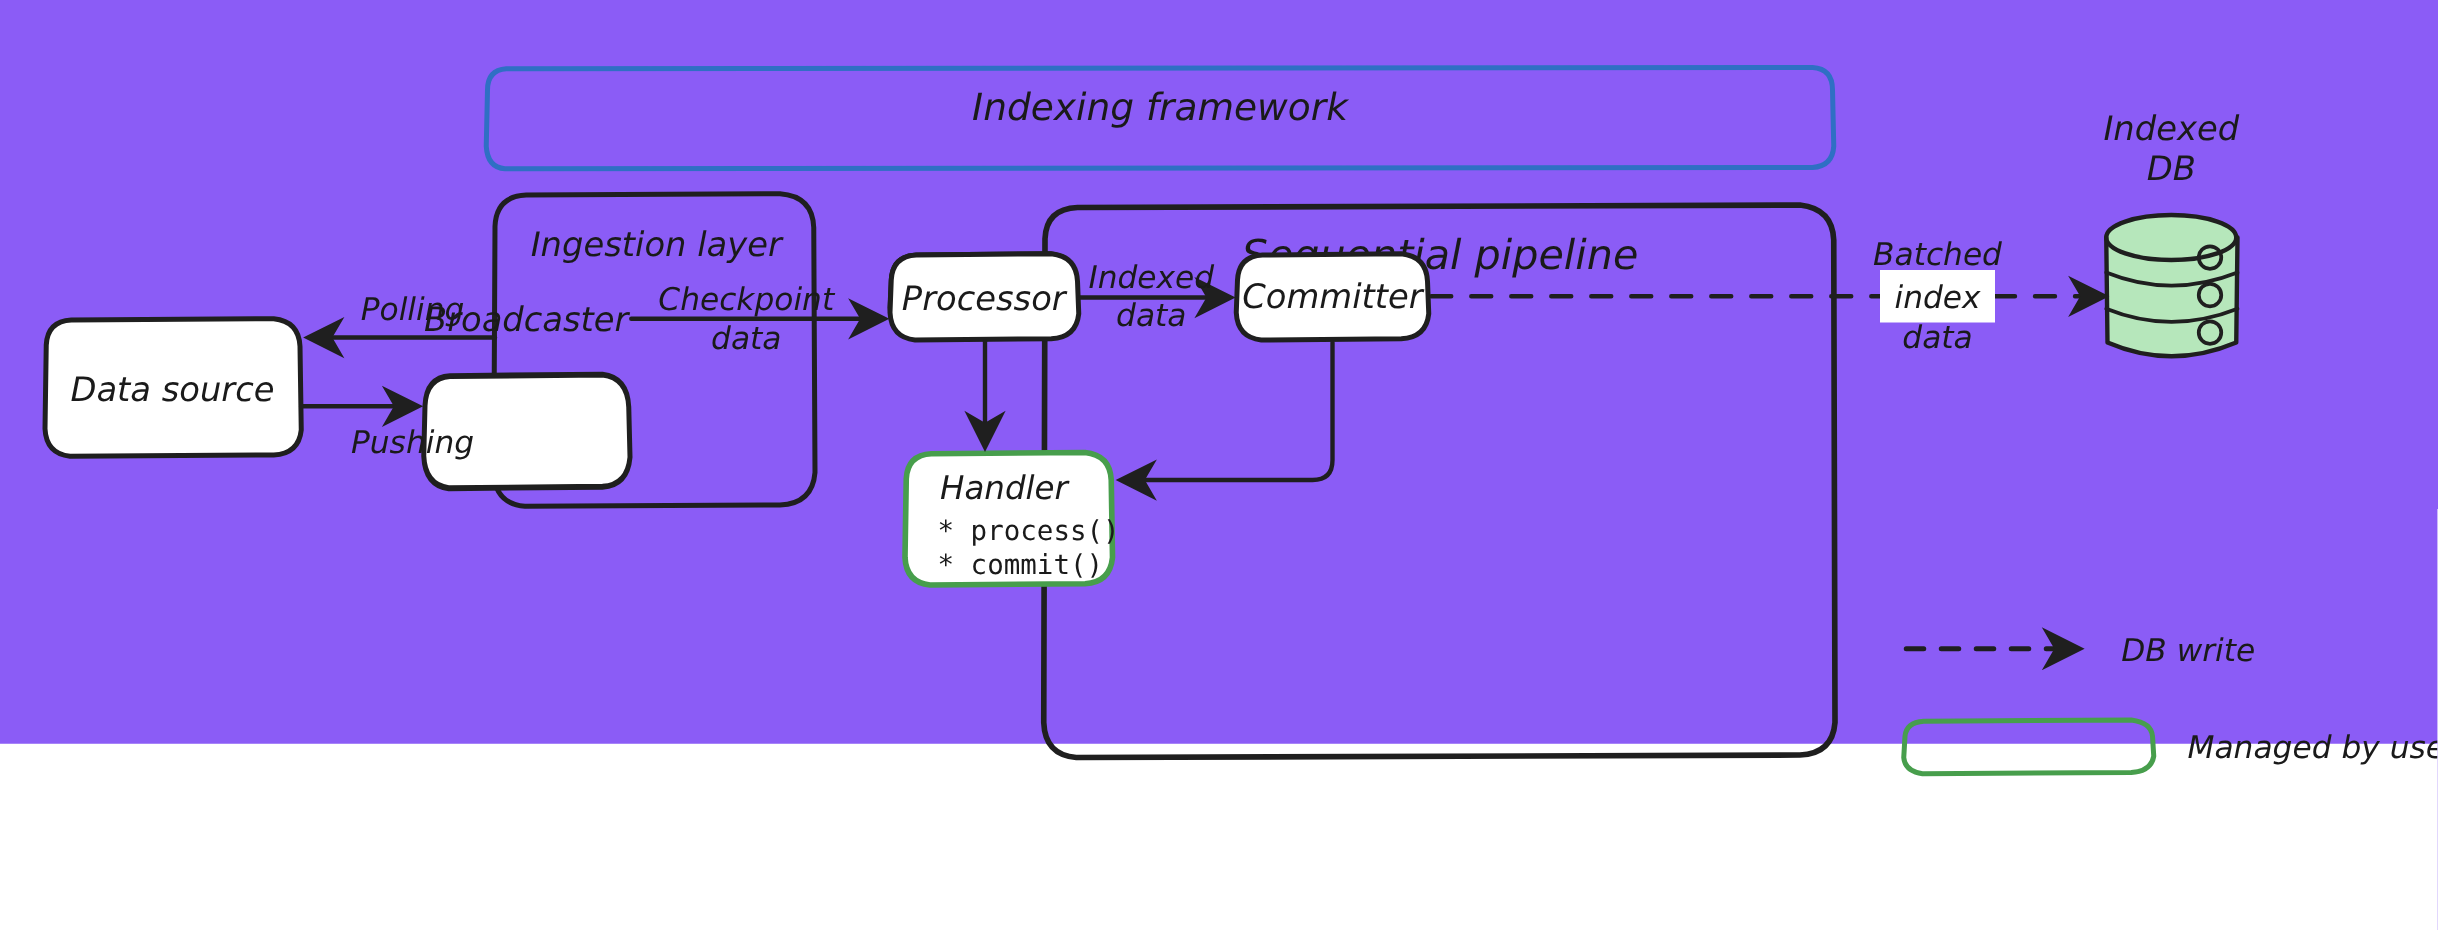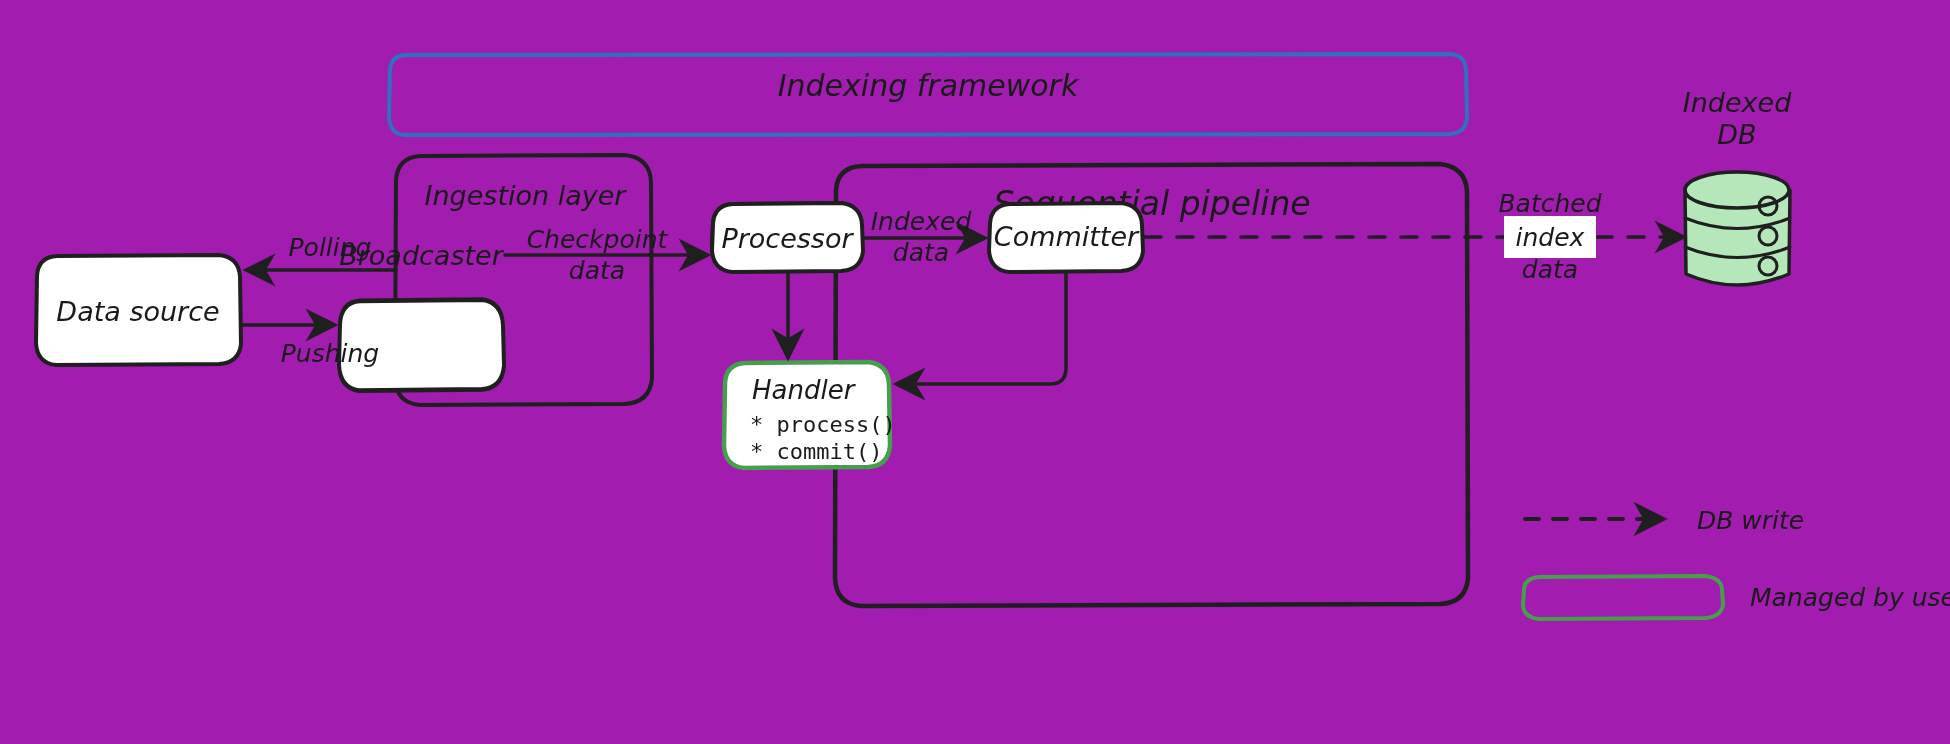--- a/index.html
+++ b/index.html
@@ -9,22 +9,22 @@
   }
   body {
     width: 1950px;
     height: 744px;
     overflow: hidden;
     font-family: "DejaVu Sans", sans-serif;
   }
   #diagram-root {
     position: relative;
     width: 1950px;
-    height: 744px;
-    background: #a21caf;
+    height: 595px;
+    background: #8b5cf6;
   }
   svg#diagram-svg {
     display: block;
     width: 1950px;
     height: 744px;
   }
   .hand-text {
     font-family: "DejaVu Sans", sans-serif;
     fill: #1a1a1a;
     font-style: italic;

